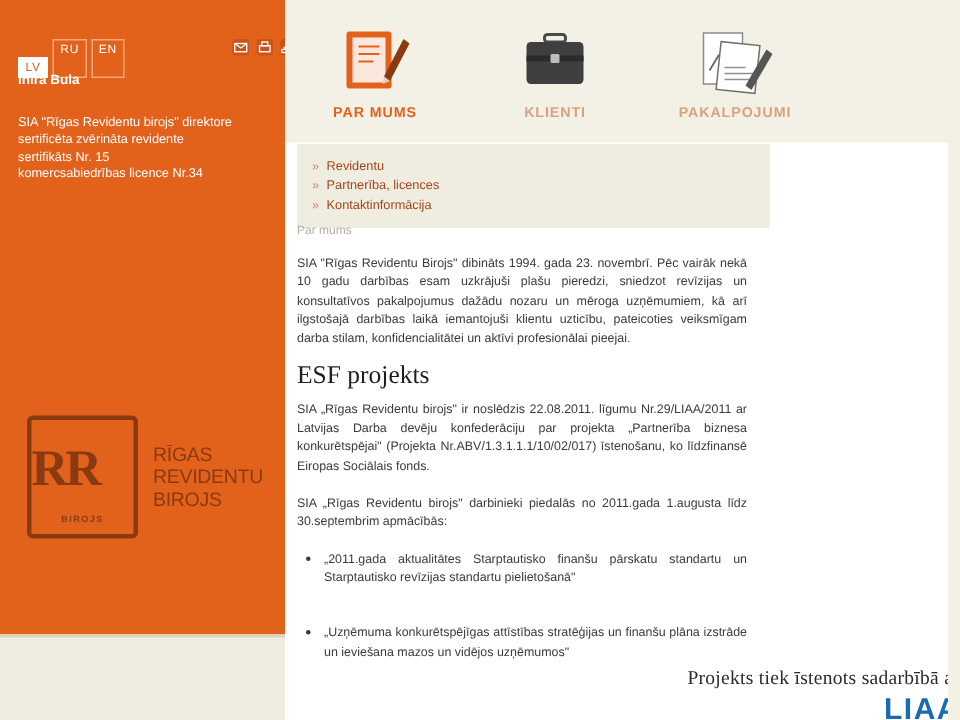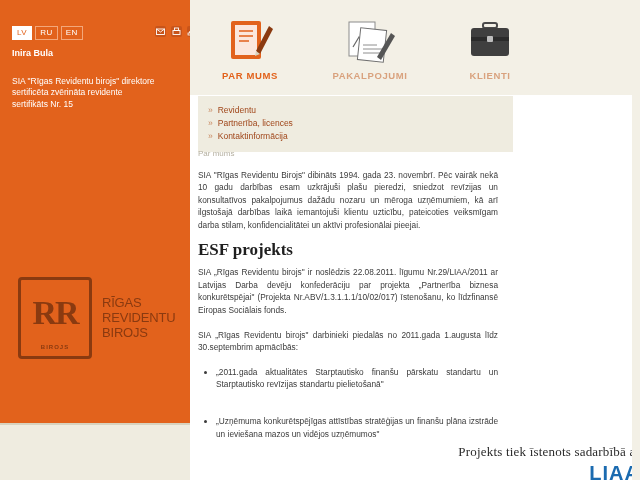--- a/index.html
+++ b/index.html
@@ -58,20 +58,21 @@
     padding: 1px 4px;
     border: 1px solid #f3a77a;
     color: #ffffff;
     background: transparent;
     letter-spacing: 0.5px;
   }
   .lang.active {
     background: #ffffff;
     color: #e2621c;
     border-color: #ffffff;
+    margin-top: 12px;
   }
   .top-icons {
     position: absolute;
     left: 155px; top: 26px;
     display: flex;
     gap: 5px;
     align-items: center;
   }
   .top-icon {
     width: 11px; height: 11px;
@@ -109,21 +110,20 @@
   }
   .logo-mark {
     width: 68px;
     height: 76px;
     border: 3px solid #8a3a10;
     border-radius: 4px;
     color: #8a3a10;
     position: relative;
     display: flex;
     align-items: center;
-    justify-content: center;
     font-family: "Liberation Serif", serif;
     font-weight: bold;
     font-size: 34px;
     letter-spacing: -2px;
   }
   .logo-mark .rr { margin-top: -10px; }
   .logo-mark .birojs {
     position: absolute;
     bottom: 6px; left: 0; right: 0;
     text-align: center;
@@ -207,21 +207,21 @@
   }
   .crumb {
     color: #b5b0a0;
     font-size: 8px;
     margin-bottom: 8px;
   }
   .content p { margin: 0 0 12px 0; }
   .content h2 {
     font-family: "Liberation Serif", serif;
     font-size: 17px;
-    font-weight: bold;
+    font-weight: normal;
     color: #1f1f1f;
     margin: 2px 0 10px 0;
   }
   .content ul {
     margin: 0 0 10px 0;
     padding-left: 18px;
   }
   .content li { margin-bottom: 24px; }
 
   
@@ -290,20 +290,21 @@
             <path d="M5.5 3.5 v2 M2.5 7 v-1.5 h6 V7" fill="none" stroke="#ffffff" stroke-width="0.8"></path>
           </svg>
       </span>
     </div>
 
     <div class="person-block">
       <div class="person-name">Inira Bula</div>
       <span class="person-line">SIA "Rīgas Revidentu birojs" direktore</span>
       <span class="person-line">sertificēta zvērināta revidente</span>
       <span class="person-line">sertifikāts Nr. 15</span>
+      <span class="person-line">komercsabiedrības licence Nr.34</span>
     </div>
 
     <div class="logo-wrap">
       <div class="logo-mark">
         <span class="rr">RR</span>
         <span class="birojs">BIROJS</span>
       </div>
       <div class="logo-text">
         <div>RĪGAS</div>
         <div>REVIDENTU</div>
@@ -327,40 +328,40 @@
           <path d="M33 34 L46 9 L50 12 L37 37 Z" fill="#8a3a10"></path>
           <path d="M33 34 L37 37 L32 39 Z" fill="#d8d3bf"></path>
         </svg>
       </div>
       <div class="nav-label">PAR MUMS</div>
     </div>
 
     <div class="nav-item dim">
       <div class="nav-icon">
         <svg width="54" height="50" viewBox="0 0 54 50">
+          <rect x="20" y="6" width="14" height="5" rx="2" fill="none" stroke="#4a4a4a" stroke-width="2"></rect>
+          <rect x="8" y="11" width="38" height="28" rx="3" fill="#3f3f3f"></rect>
+          <rect x="8" y="20" width="38" height="4" fill="#2b2b2b"></rect>
+          <rect x="24" y="19" width="6" height="6" rx="1" fill="#bdbdbd"></rect>
+        </svg>
+      </div>
+      <div class="nav-label">KLIENTI</div>
+    </div>
+
+    <div class="nav-item dim">
+      <div class="nav-icon">
+        <svg width="54" height="50" viewBox="0 0 54 50">
           <rect x="6" y="5" width="26" height="34" fill="#ffffff" stroke="#8b8b8b" stroke-width="1"></rect>
           <path d="M10 30 L16 20 L21 26 L28 12" stroke="#666" stroke-width="1.2" fill="none"></path>
           <rect x="16" y="12" width="26" height="32" fill="#ffffff" stroke="#6f6f6f" stroke-width="1" transform="rotate(6 29 28)"></rect>
           <path d="M20 36 h20 M20 32 h20 M20 28 h14" stroke="#8e8e8e" stroke-width="1" fill="none"></path>
           <path d="M34 40 L48 16 L52 19 L38 43 Z" fill="#555"></path>
         </svg>
       </div>
       <div class="nav-label">PAKALPOJUMI</div>
-    </div>
-
-    <div class="nav-item dim">
-      <div class="nav-icon">
-        <svg width="54" height="50" viewBox="0 0 54 50">
-          <rect x="20" y="6" width="14" height="5" rx="2" fill="none" stroke="#4a4a4a" stroke-width="2"></rect>
-          <rect x="8" y="11" width="38" height="28" rx="3" fill="#3f3f3f"></rect>
-          <rect x="8" y="20" width="38" height="4" fill="#2b2b2b"></rect>
-          <rect x="24" y="19" width="6" height="6" rx="1" fill="#bdbdbd"></rect>
-        </svg>
-      </div>
-      <div class="nav-label">KLIENTI</div>
     </div>
   </div>
 
   <div class="submenu">
     <div class="submenu-item">
       <span class="chev">»</span>
       <span class="txt">Revidentu</span>
     </div>
     <div class="submenu-item">
       <span class="chev">»</span>

